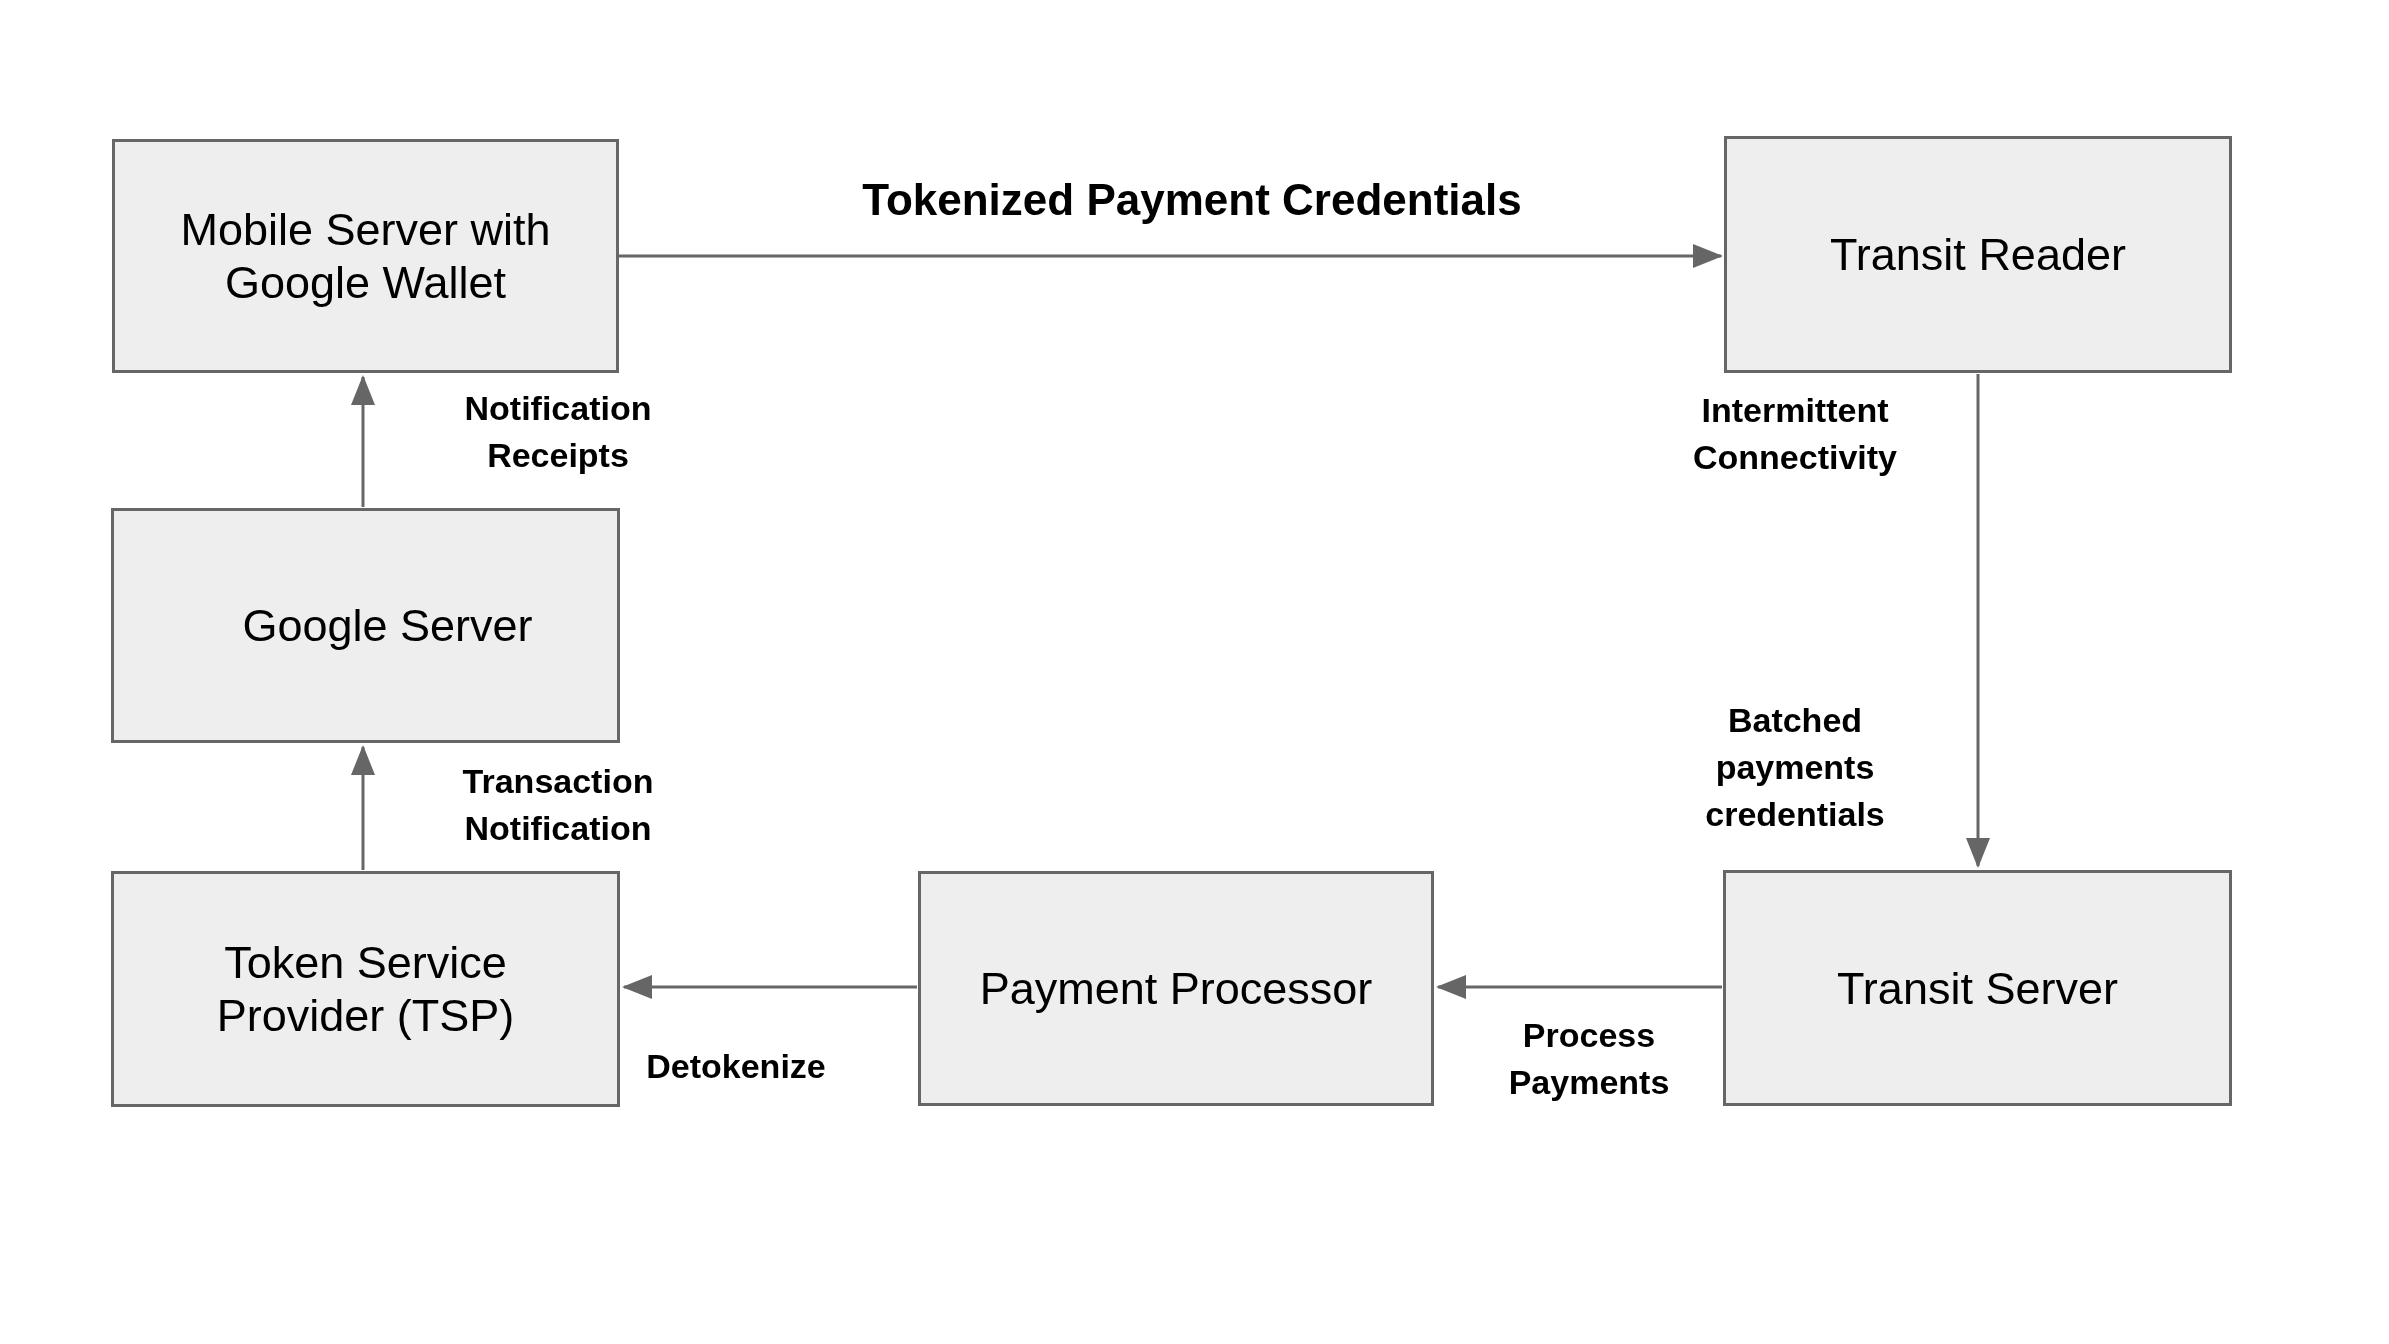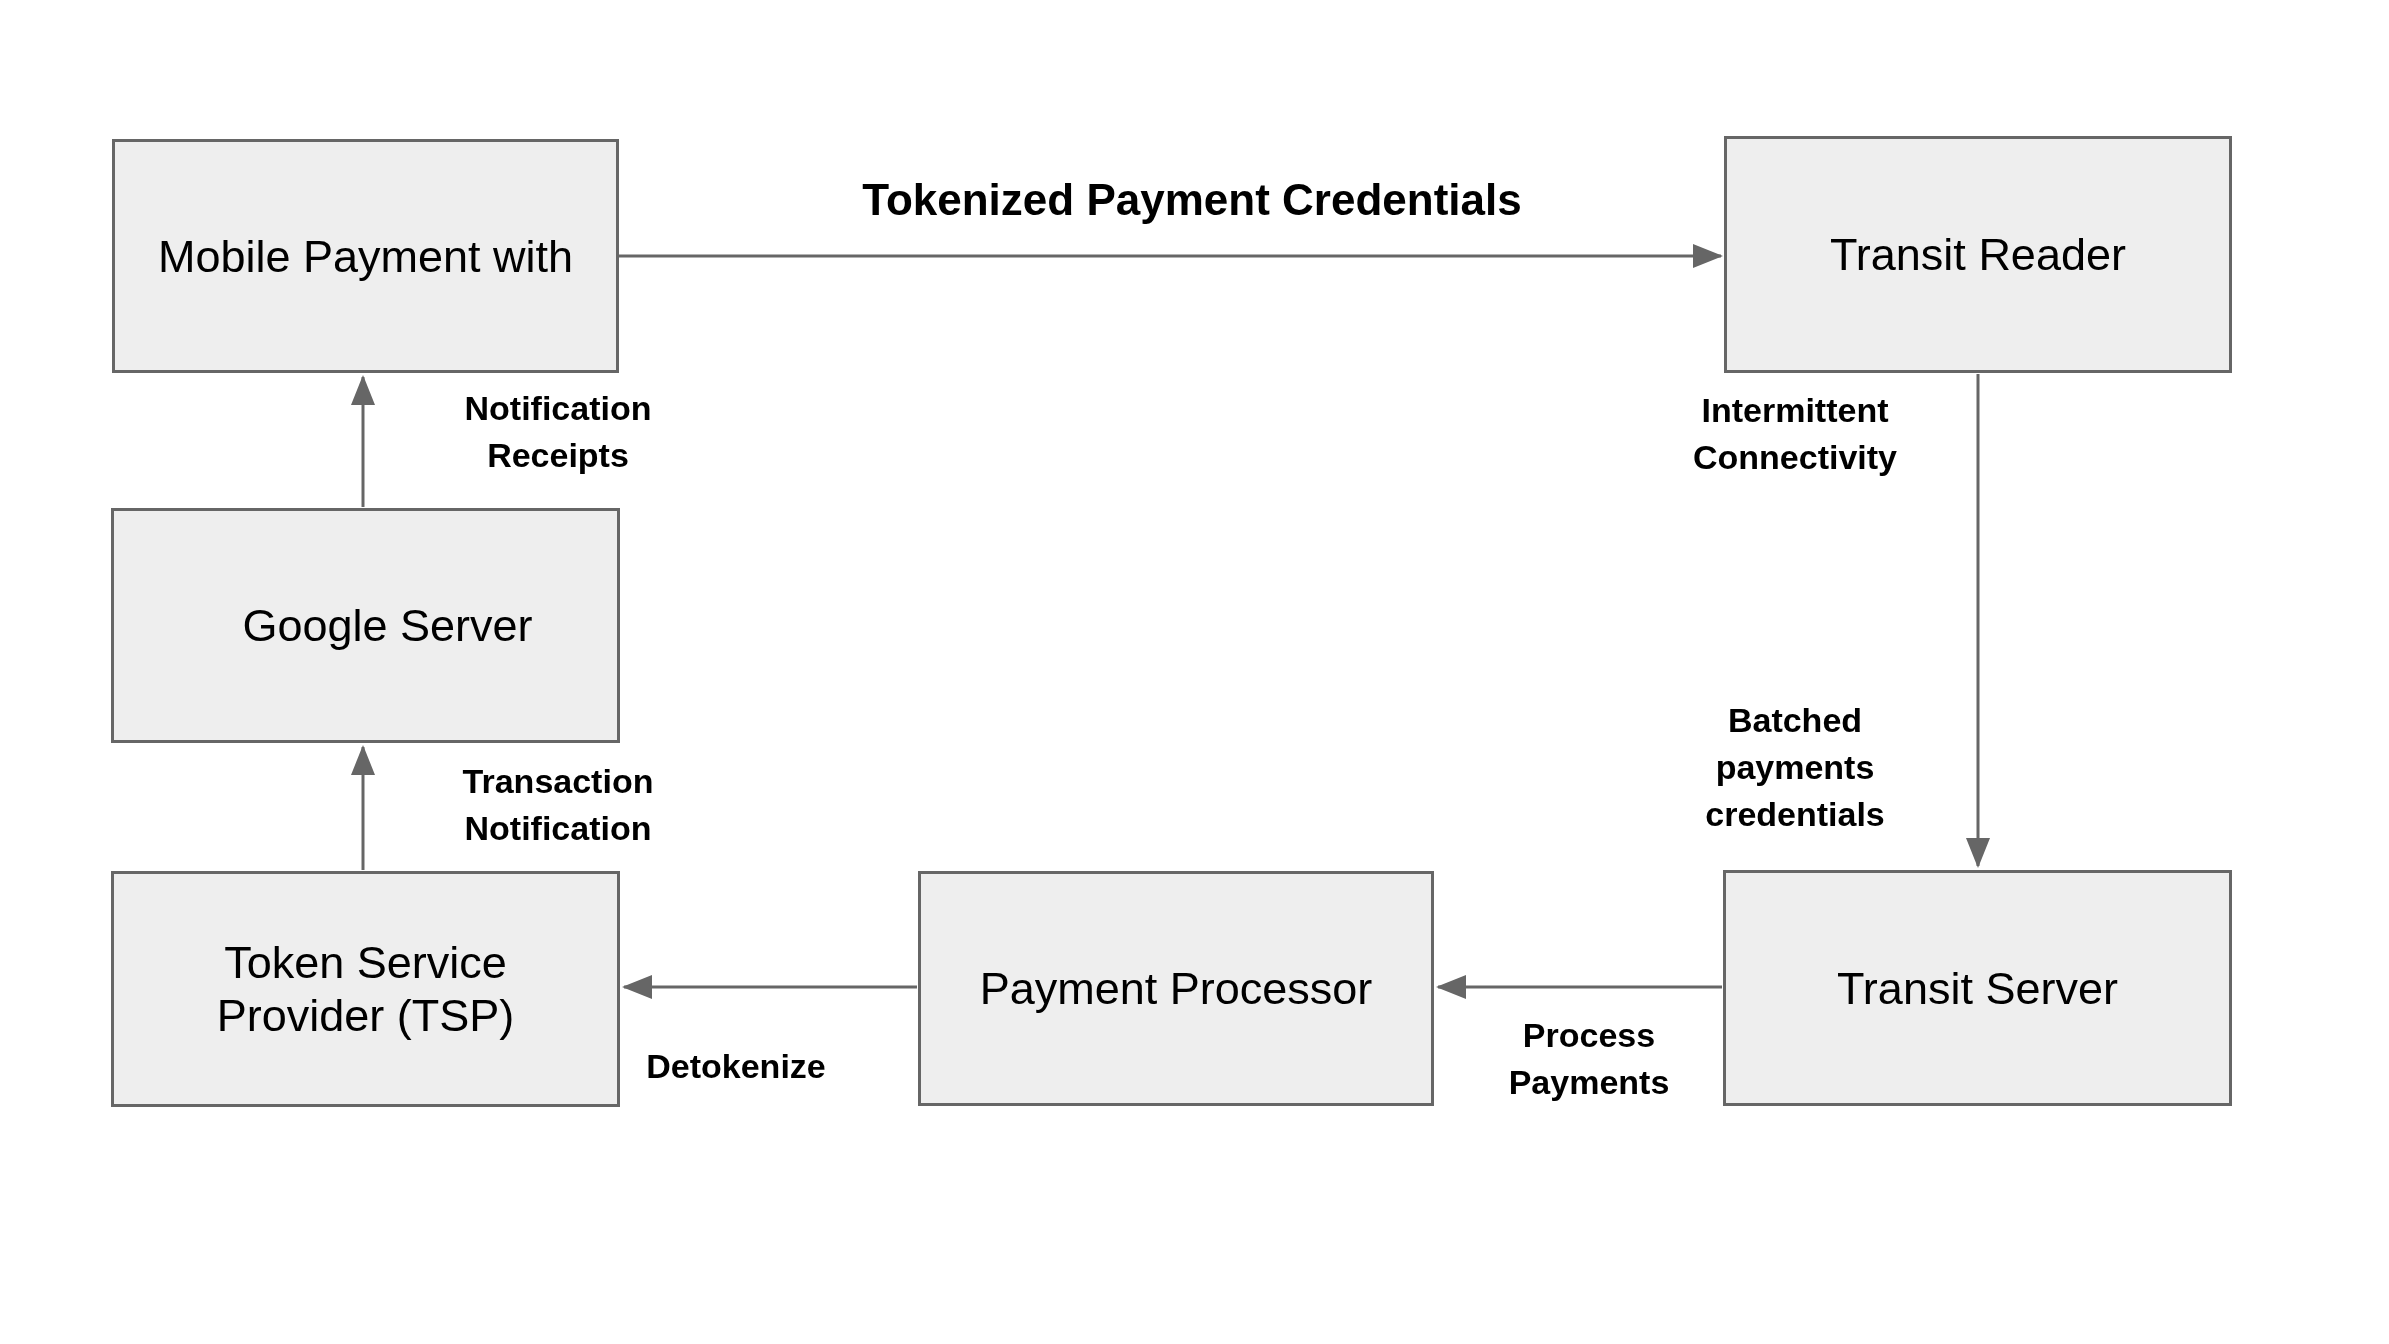--- a/index.html
+++ b/index.html
@@ -99,21 +99,22 @@
     <line x1="619" y1="256" x2="1721" y2="256" marker-end="url(#arrowhead)"></line>
     <line x1="363" y1="507" x2="363" y2="377" marker-end="url(#arrowhead)"></line>
     <line x1="363" y1="870" x2="363" y2="747" marker-end="url(#arrowhead)"></line>
     <line x1="1978" y1="374" x2="1978" y2="866" marker-end="url(#arrowhead)"></line>
     <line x1="1722" y1="987" x2="1438" y2="987" marker-end="url(#arrowhead)"></line>
     <line x1="917" y1="987" x2="624" y2="987" marker-end="url(#arrowhead)"></line>
   </svg>
 
   <div class="node" id="node-mobile-device">
     <div class="node-label">
-      <span class="line">Mobile Payment with</span>
+      <span class="line">Mobile Server with</span>
+      <span class="line">Google Wallet</span>
     </div>
   </div>
 
   <div class="node" id="node-transit-reader">
     <div class="node-label">
       <span class="line">Transit Reader</span>
     </div>
   </div>
 
   <div class="node" id="node-google-server">

